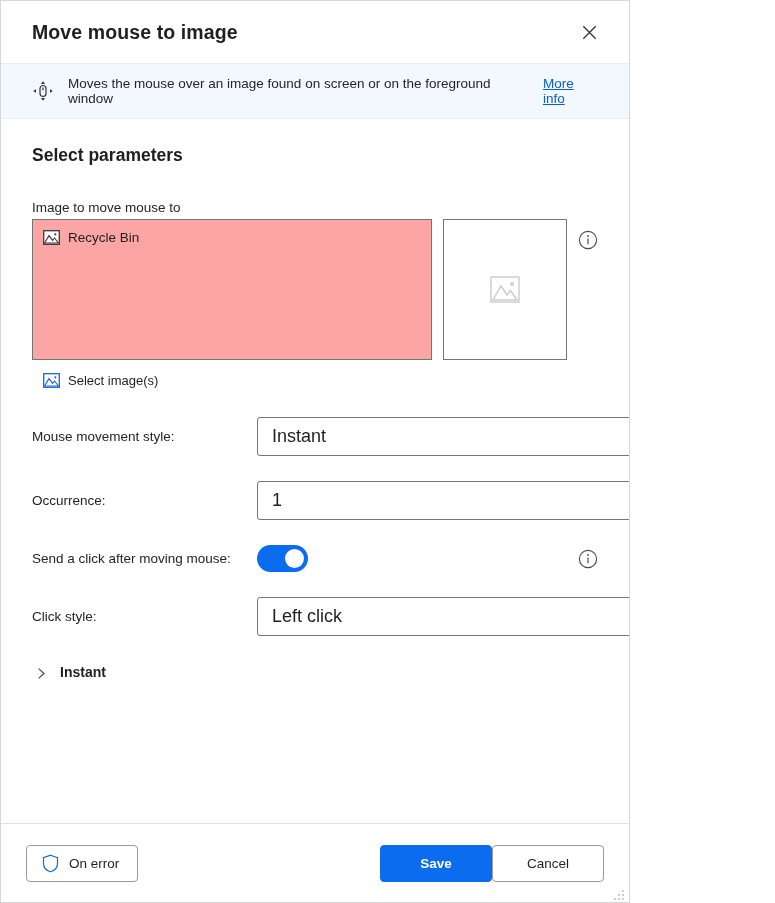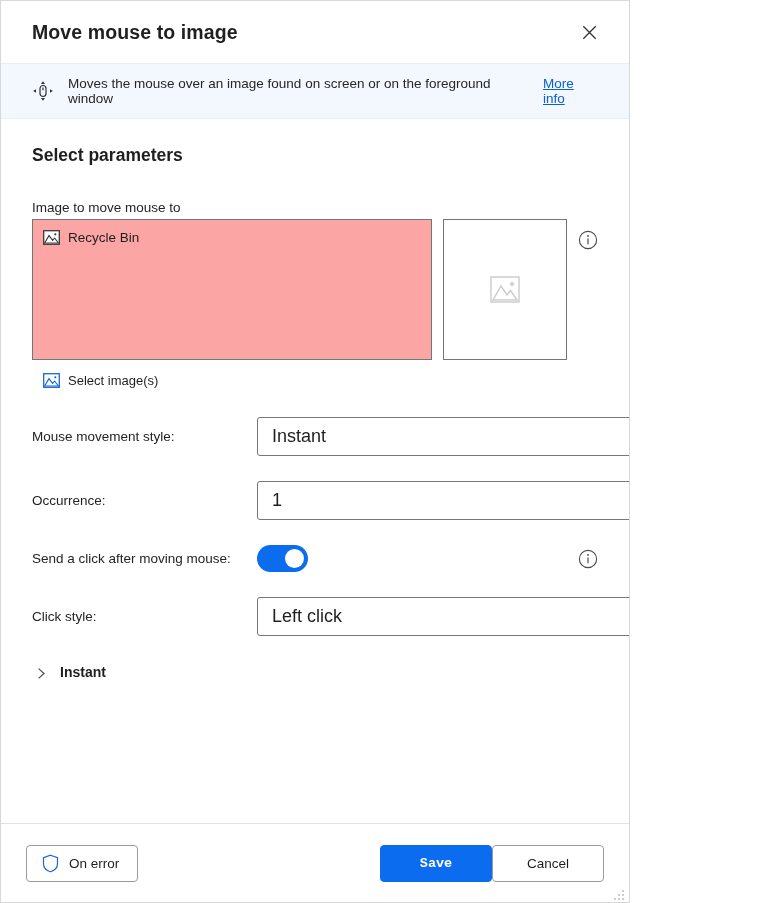--- a/index.html
+++ b/index.html
@@ -257,21 +257,20 @@
   .btn-onerror { gap: 10px; padding: 0 18px 0 15px; }
   .shield { width: 17px; height: 19px; display: block; }
   .spacer { flex: 1 1 auto; }
   .btn-primary {
     background: #0b6cf0;
     border: 1px solid #0b6cf0;
     color: #ffffff;
     font-weight: 600;
     width: 112px;
     padding: 0;
-    font-family: Liberation Mono, monospace;
   }
   .btn-cancel { width: 112px; padding: 0; }
 
   .grip {
     position: absolute;
     right: 4px; bottom: 3px;
     width: 12px; height: 12px;
     opacity: .5;
     cursor: nwse-resize;
   }

